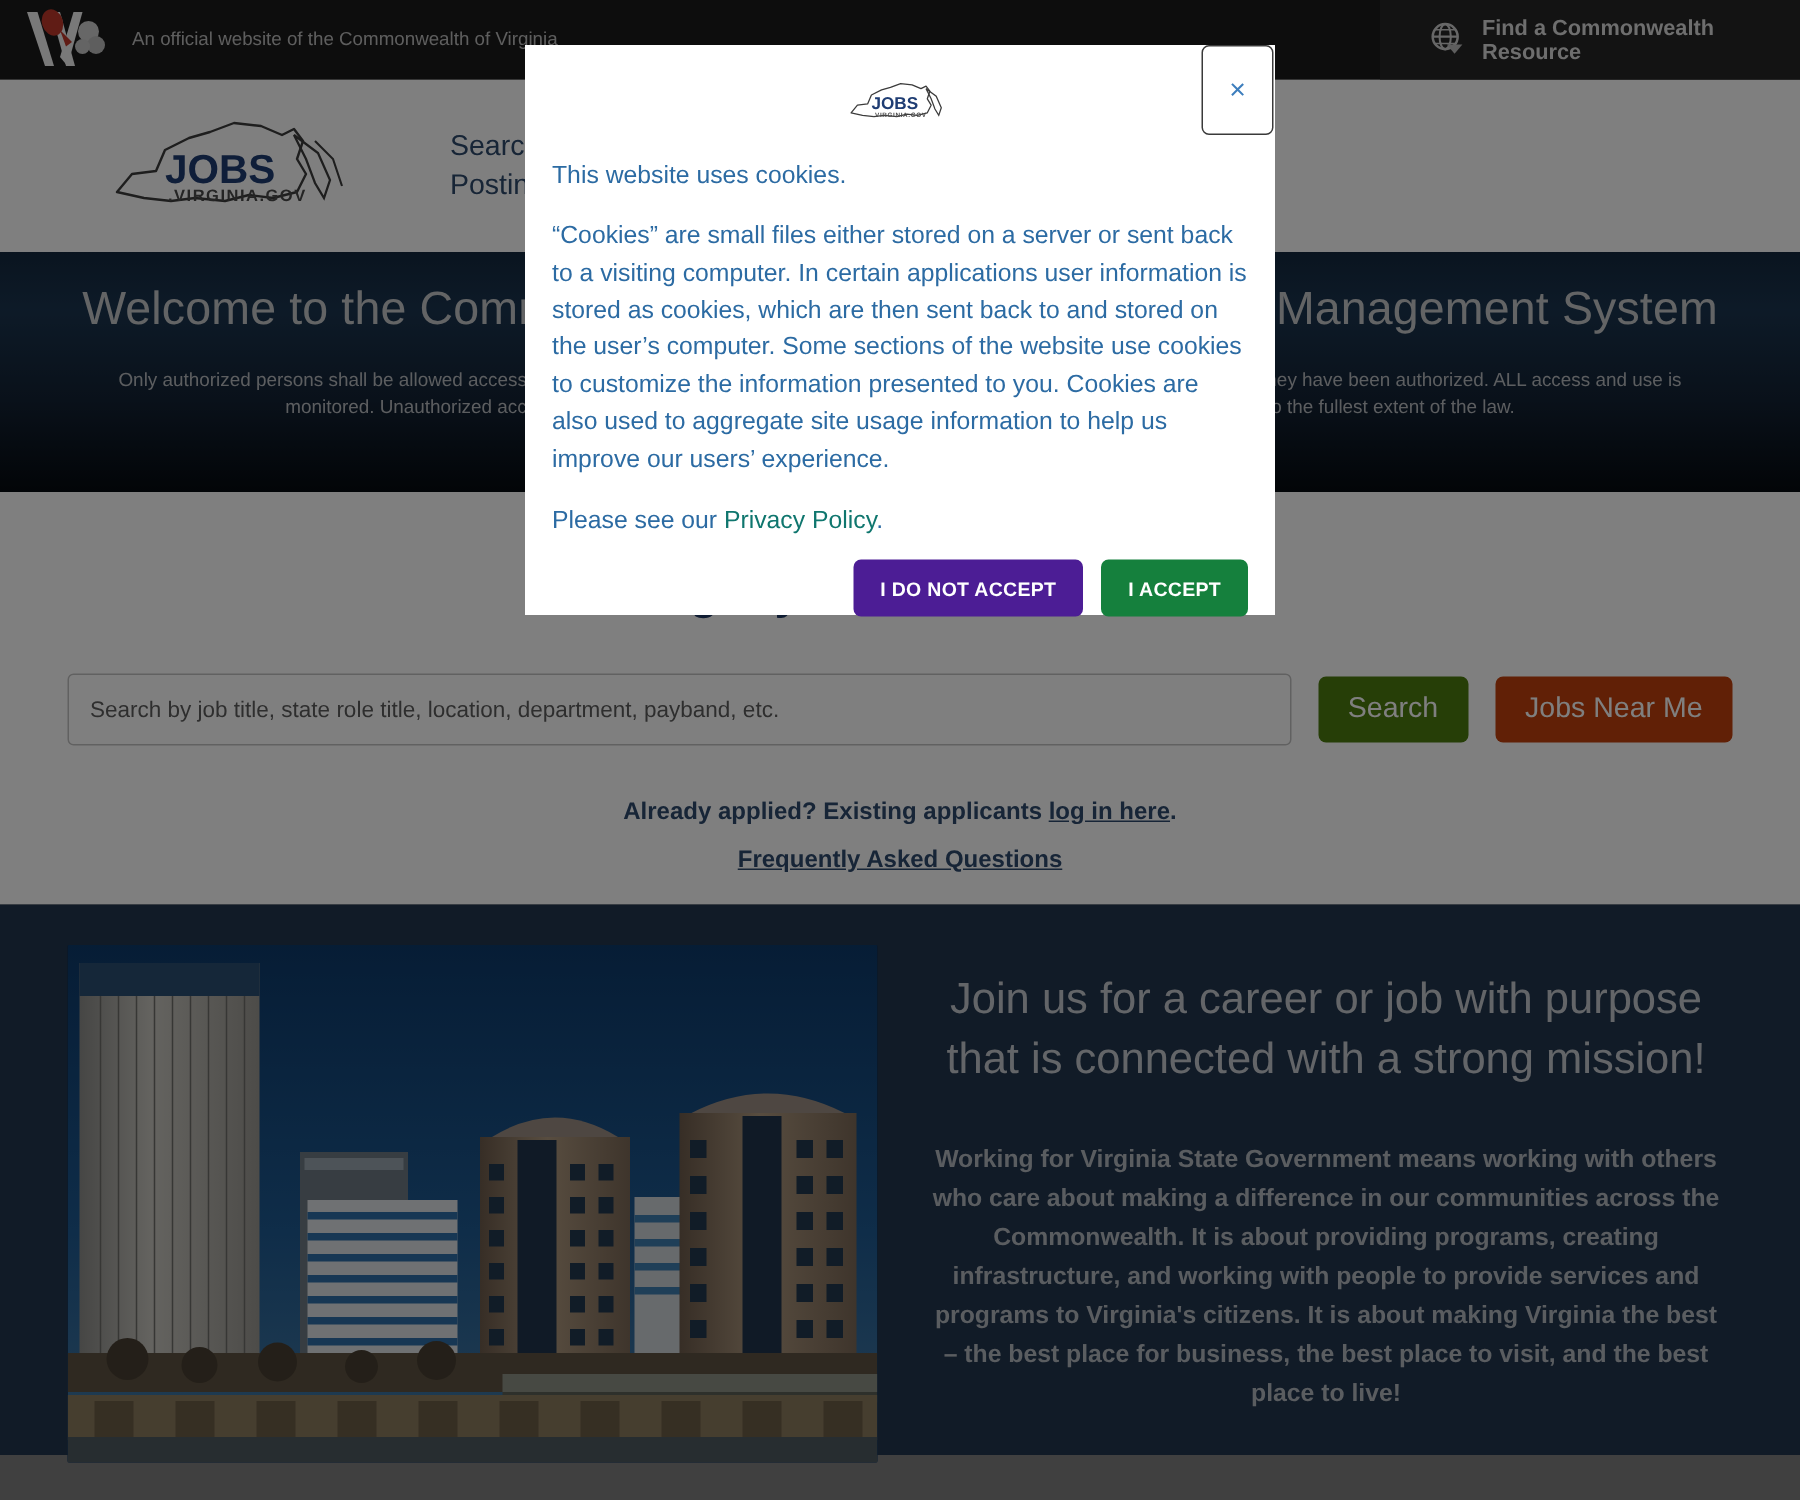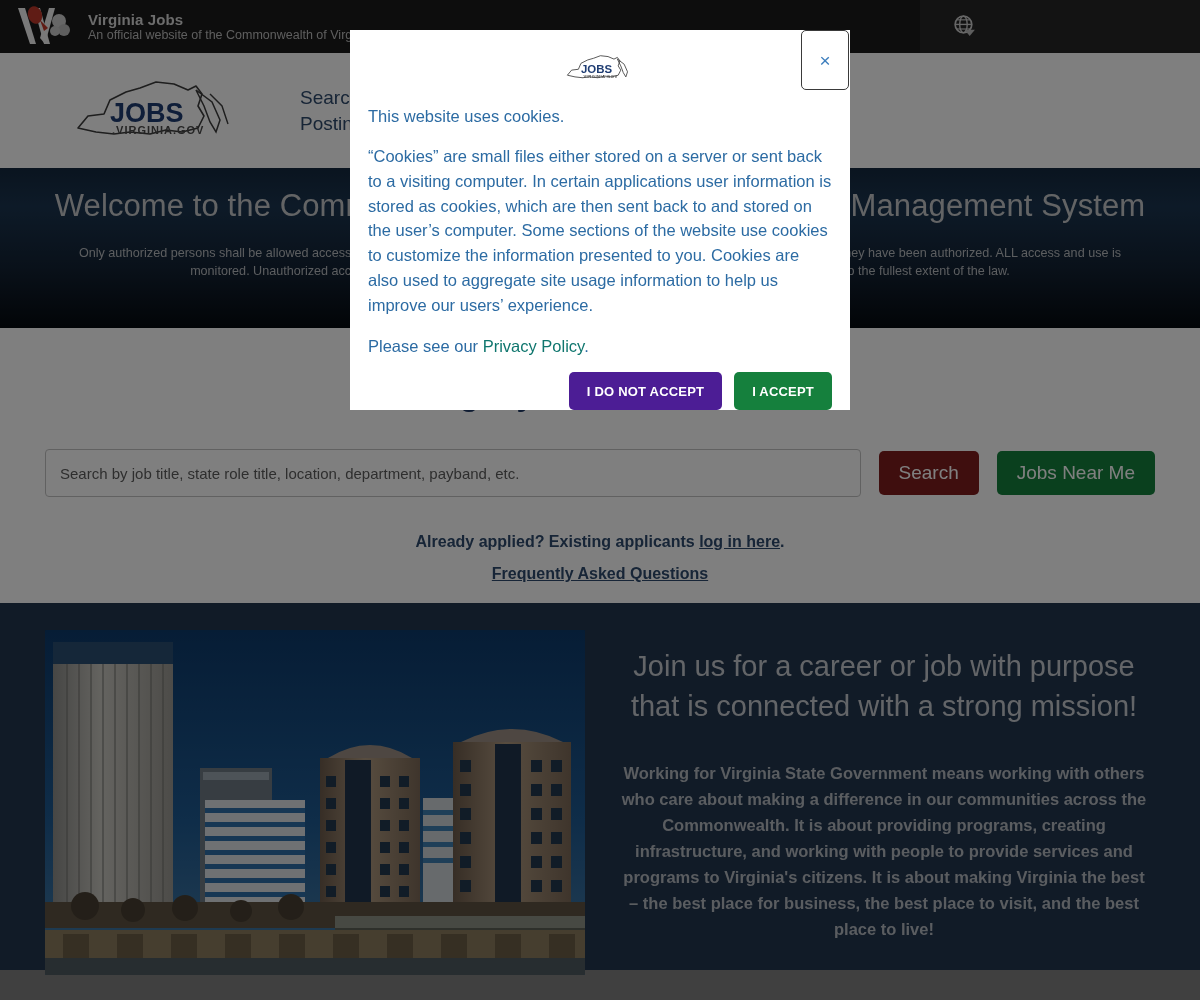--- a/index.html
+++ b/index.html
@@ -117,22 +117,22 @@
     border: none;
     border-radius: 5px;
     color: #fff;
     font-size: 19px;
     font-family: "Liberation Sans", sans-serif;
     cursor: pointer;
     height: 44px;
     padding: 0 20px;
     white-space: nowrap;
   }
-  .btn-search { background: #7f1d1d; }
-  .btn-near { background: #15803d; }
+  .btn-search { background: #4d7c0f; }
+  .btn-near { background: #c2410c; }
   .applied-line {
     margin-top: 36px;
     color: #2f4b6e;
     font-size: 16px;
     font-weight: bold;
   }
   .applied-line a { color: #2f4b6e; }
   .faq-line { margin-top: 14px; }
   .faq-line a {
     color: #2f4b6e;
@@ -262,33 +262,33 @@
         <path d="M20 4 L30 40 L36 40 L26 4 Z" fill="#f2f2f2"></path>
         <path d="M31 40 L41 4 L35 4 L26 34 Z" fill="#f2f2f2"></path>
         <ellipse cx="21" cy="11" rx="7" ry="9" fill="#c0392b" transform="rotate(-18 21 11)"></ellipse>
         <path d="M14 8 L20 4 L22 9 Z" fill="#c0392b"></path>
         <path d="M26 16 L34 24 L30 27 Z" fill="#c0392b"></path>
         <circle cx="45" cy="17" r="7" fill="#cfcfcf"></circle>
         <circle cx="50" cy="26" r="6" fill="#bdbdbd"></circle>
         <circle cx="41" cy="27" r="5" fill="#c9c9c9"></circle>
       </svg>
       <div class="gov-text">
-        <div class="gov-title">Virginia Jobs</div>
         <div class="gov-sub">An official website of the Commonwealth of Virginia</div>
       </div>
     </div>
     <div class="gov-right">
       <svg class="globe-icon" viewBox="0 0 24 24">
         <circle cx="11" cy="10" r="8" fill="none" stroke="#cfcfcf" stroke-width="1.6"></circle>
         <ellipse cx="11" cy="10" rx="3.6" ry="8" fill="none" stroke="#cfcfcf" stroke-width="1.3"></ellipse>
         <line x1="3" y1="10" x2="19" y2="10" stroke="#cfcfcf" stroke-width="1.3"></line>
         <line x1="4.3" y1="5.6" x2="17.7" y2="5.6" stroke="#cfcfcf" stroke-width="1.1"></line>
         <line x1="4.3" y1="14.4" x2="17.7" y2="14.4" stroke="#cfcfcf" stroke-width="1.1"></line>
         <path d="M12 15 L22 15 L17 21 Z" fill="#bdbdbd"></path>
       </svg>
+      <span class="gov-right-label">Find a Commonwealth Resource</span>
     </div>
   </div>
 
   <div class="main-nav">
     <svg class="brand-logo" viewBox="0 0 170 78">
       <path d="M8 56 L18 44 L34 42 L40 28 L56 20 L70 16 L86 10 L104 12 L118 18 L126 14 L132 22 L128 34 L134 44 L128 56 L112 60 L96 58 L80 62 L60 60 L44 62 L26 60 Z" fill="none" stroke="#3c3c3c" stroke-width="1.6" stroke-linejoin="round"></path>
       <path d="M126 18 L142 30 L150 48 L146 60 L140 50 L134 34 Z" fill="none" stroke="#3c3c3c" stroke-width="1.5"></path>
       <path d="M140 22 L152 34 L158 52" fill="none" stroke="#3c3c3c" stroke-width="1.4"></path>
       <text x="40" y="50" font-family="Liberation Sans, sans-serif" font-size="27" font-weight="bold" fill="#1f3d73">JOBS</text>
       <text x="42" y="62" font-family="Liberation Sans, sans-serif" font-size="11" font-weight="bold" fill="#4a4a4a" letter-spacing="1">.VIRGINIA.GOV</text>

